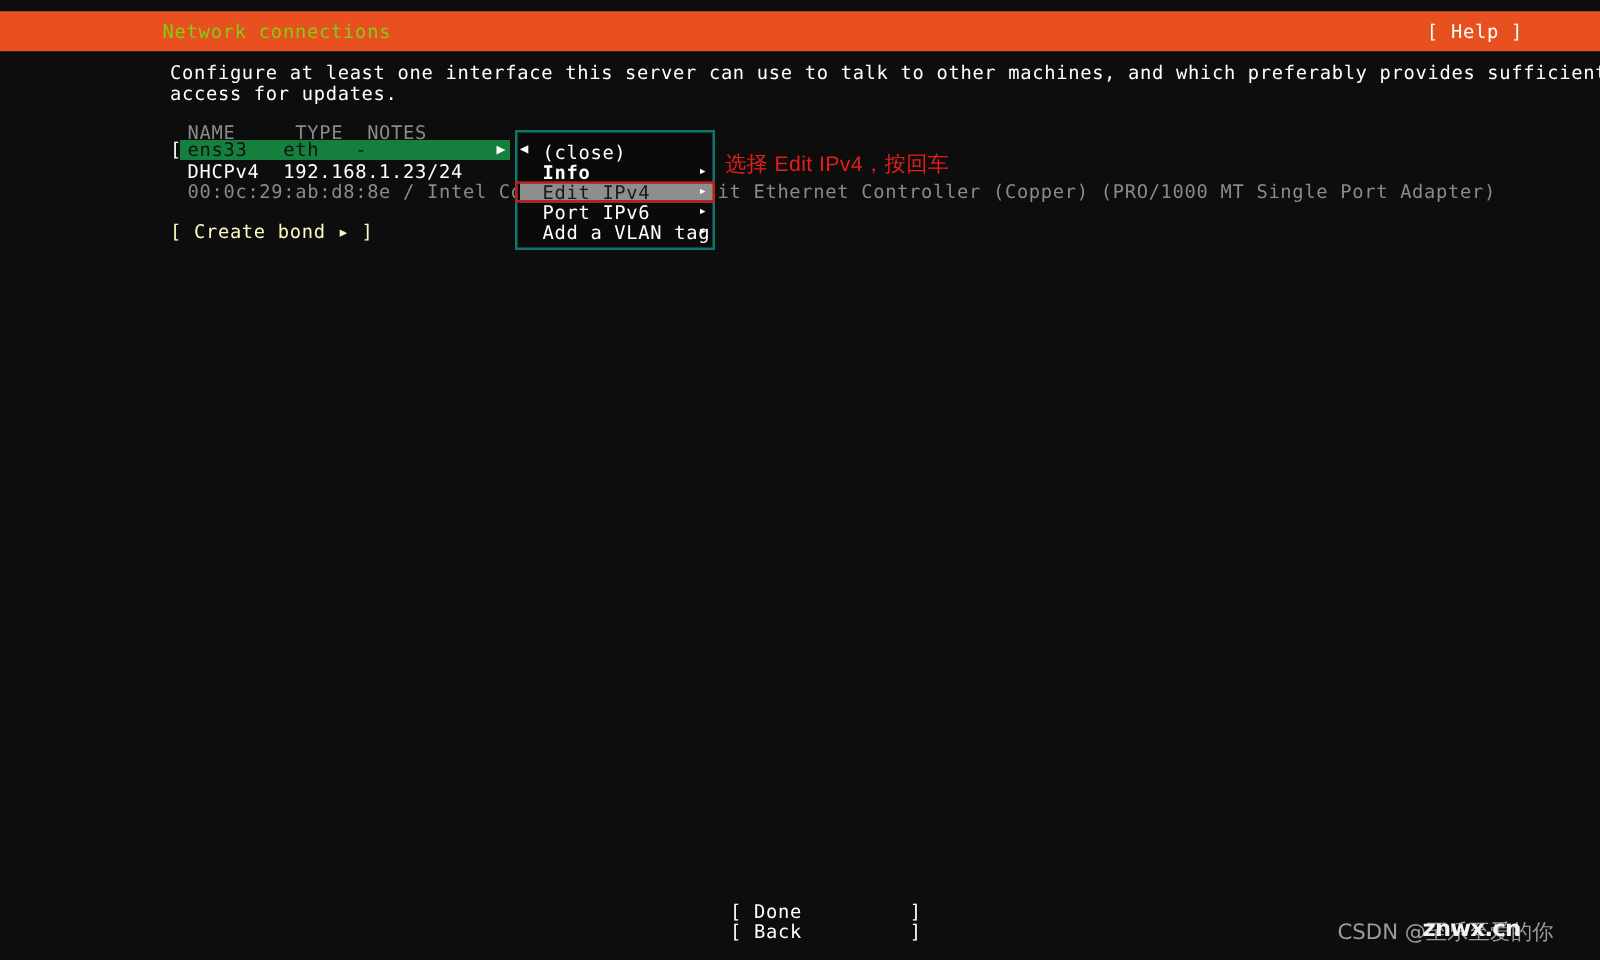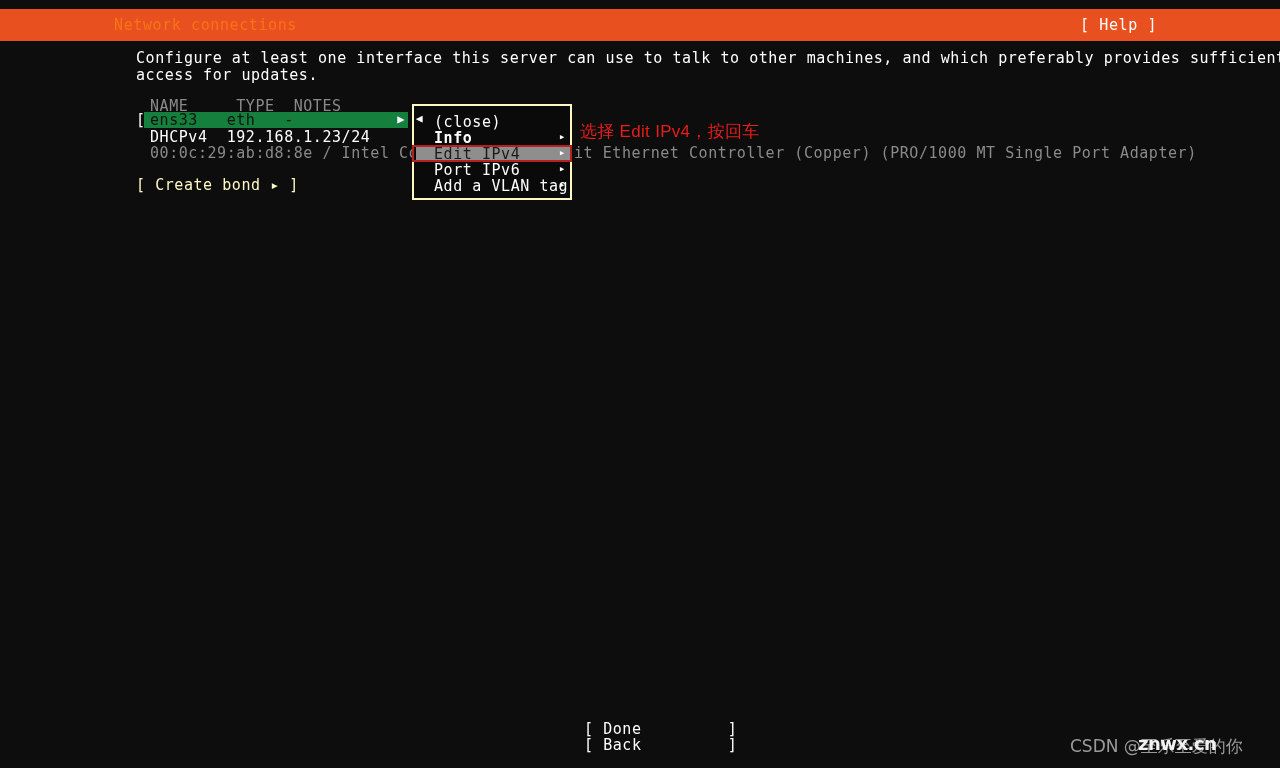--- a/index.html
+++ b/index.html
@@ -25,31 +25,32 @@
     left: 0;
     top: 9px;
     width: 1280px;
     height: 32px;
     background: #e8511f;
     display: flex;
     align-items: center;
   }
   .header-title {
     position: absolute;
-    left: 114px;
+    left: 130px;
     top: 17px;
-    color: #f97316;
+    color: #84cc16;
     letter-spacing: 0.6px;
     white-space: pre;
   }
   .header-help {
     position: absolute;
     right: 0px;
     top: 17px;
     width: 200px;
+    text-align: center;
     color: #ffffff;
     white-space: pre;
     letter-spacing: 0.6px;
   }
 
   
   .desc {
     position: absolute;
     left: 136px;
     top: 50px;
@@ -143,21 +144,21 @@
   }
 
   
   .menu {
     position: absolute;
     left: 412px;
     top: 104px;
     width: 160px;
     height: 96px;
     background: #0a0a0a;
-    border: 2px solid #fef9c3;
+    border: 2px solid #0f766e;
     box-sizing: border-box;
   }
   .menu-arrow {
     position: absolute;
     left: 416px;
     top: 113px;
     color: #ffffff;
     font-size: 11px;
     line-height: 11px;
   }

